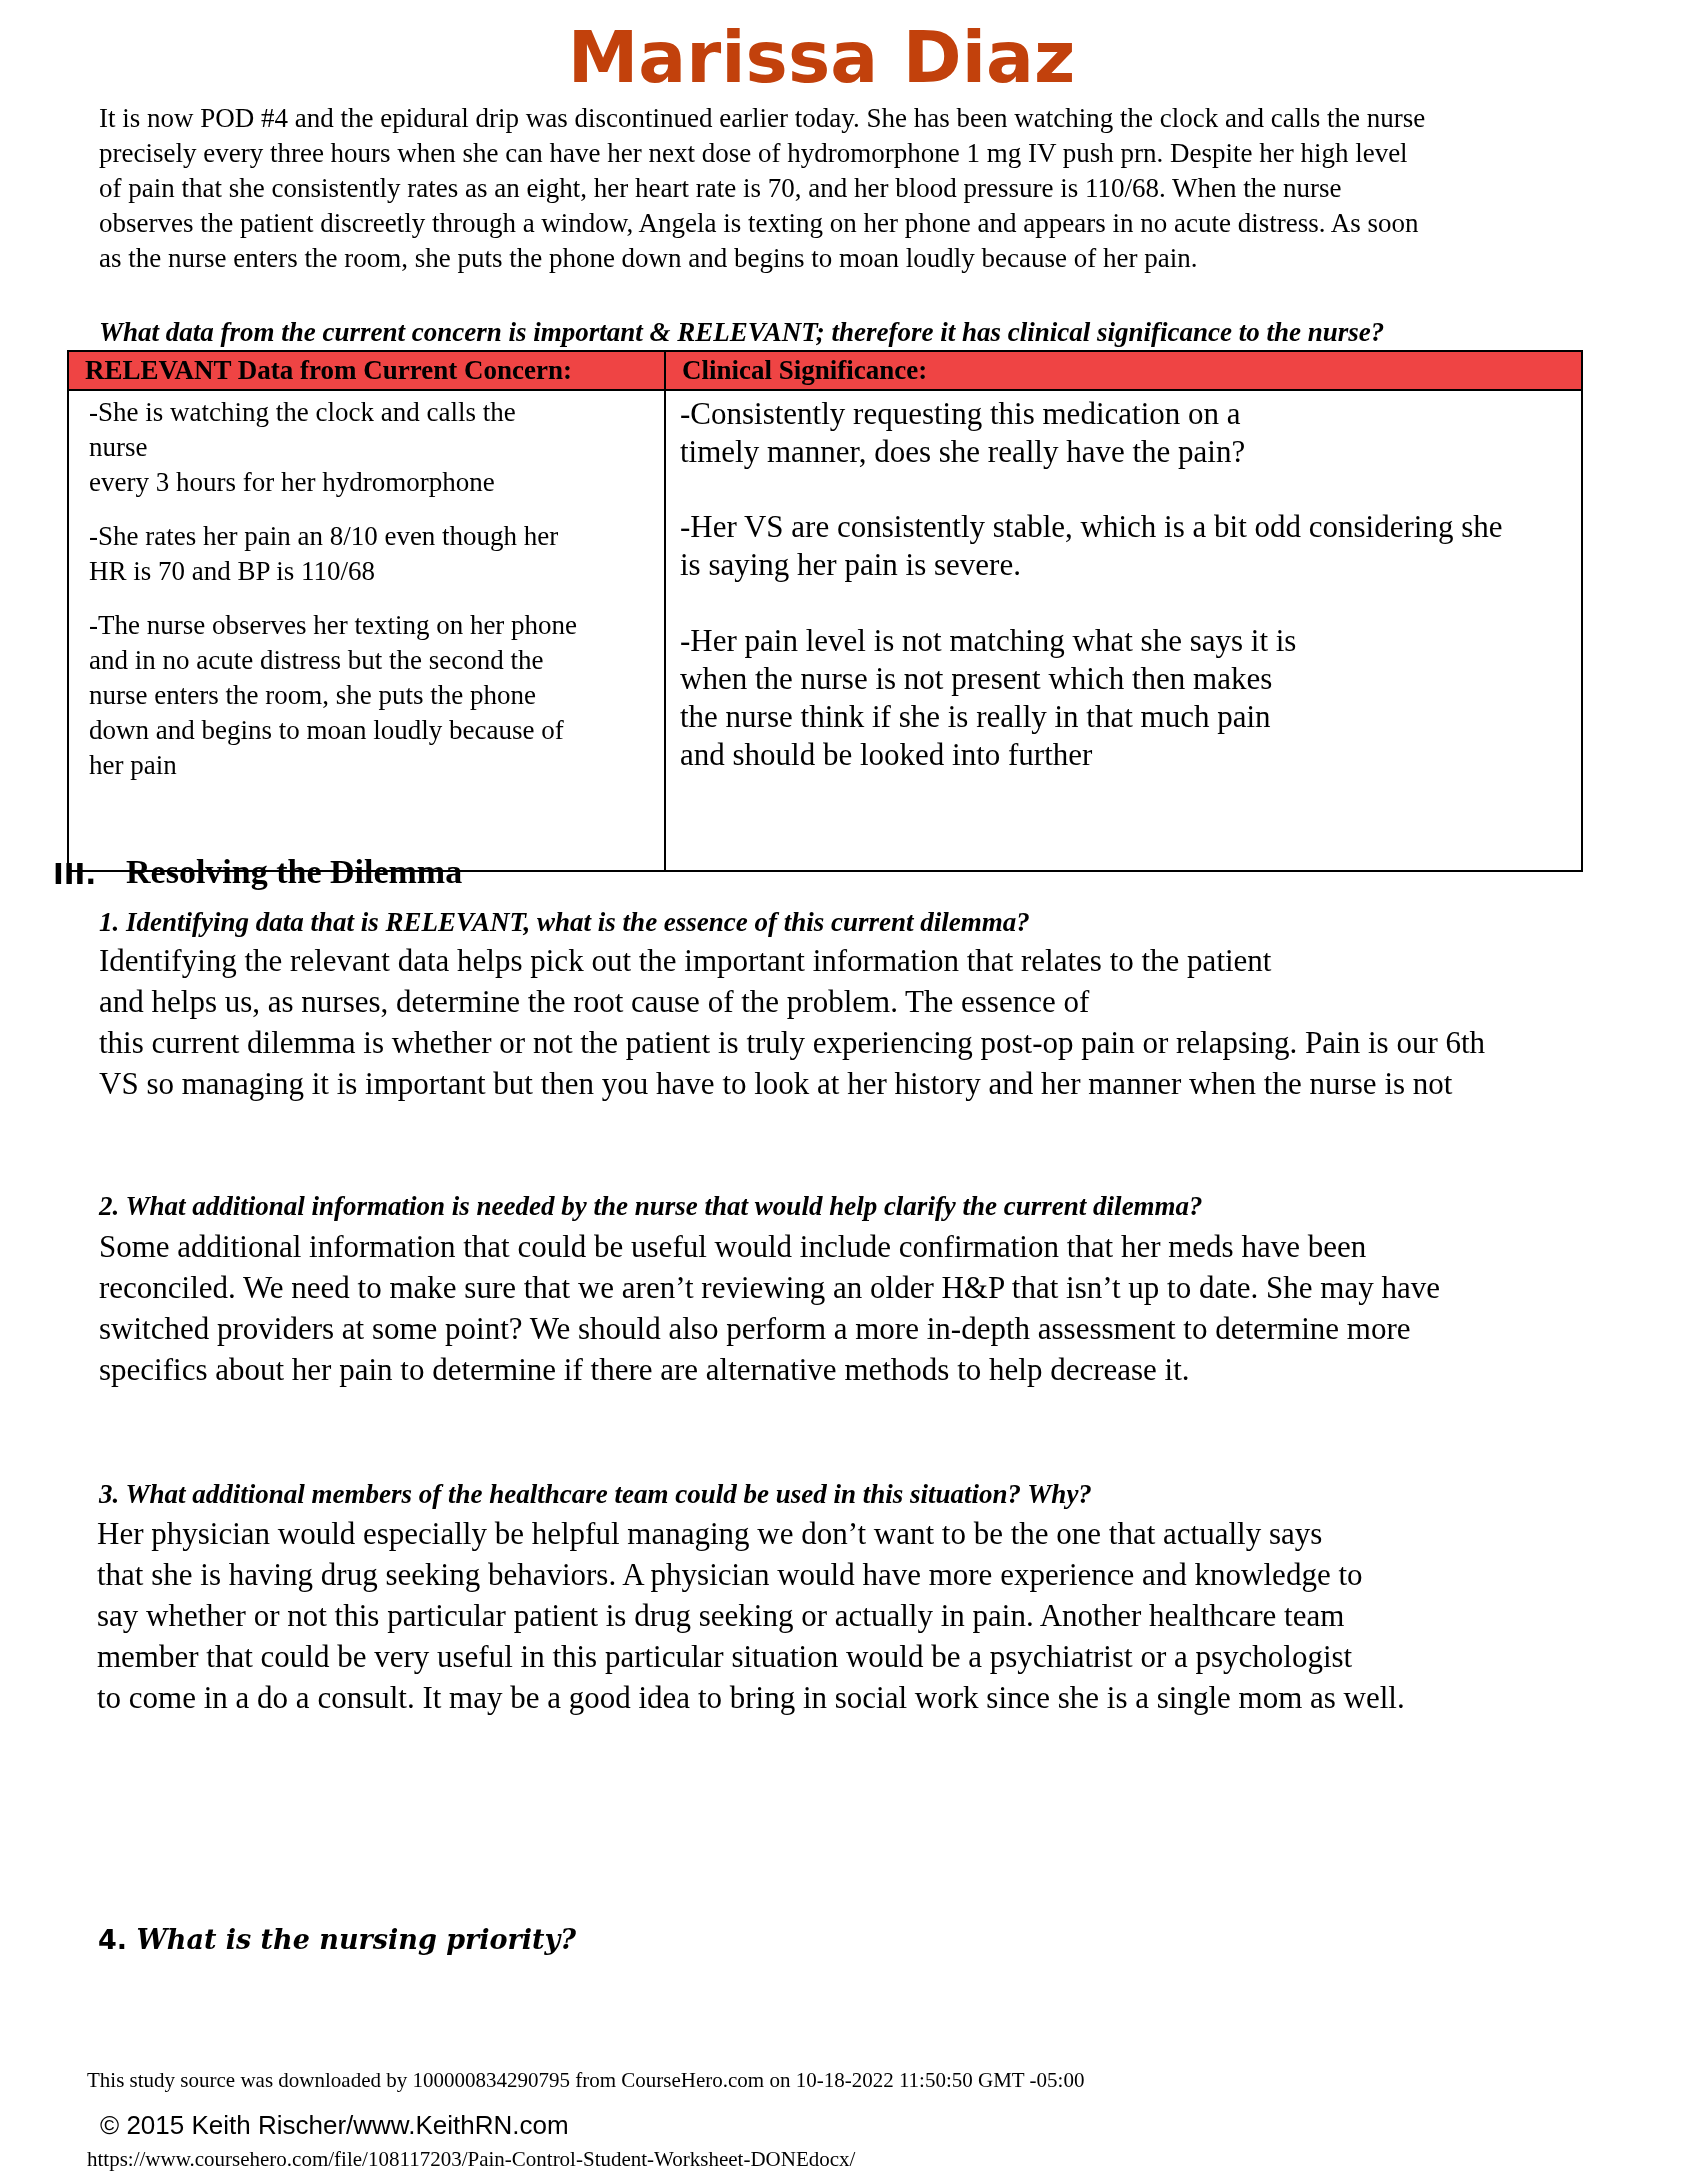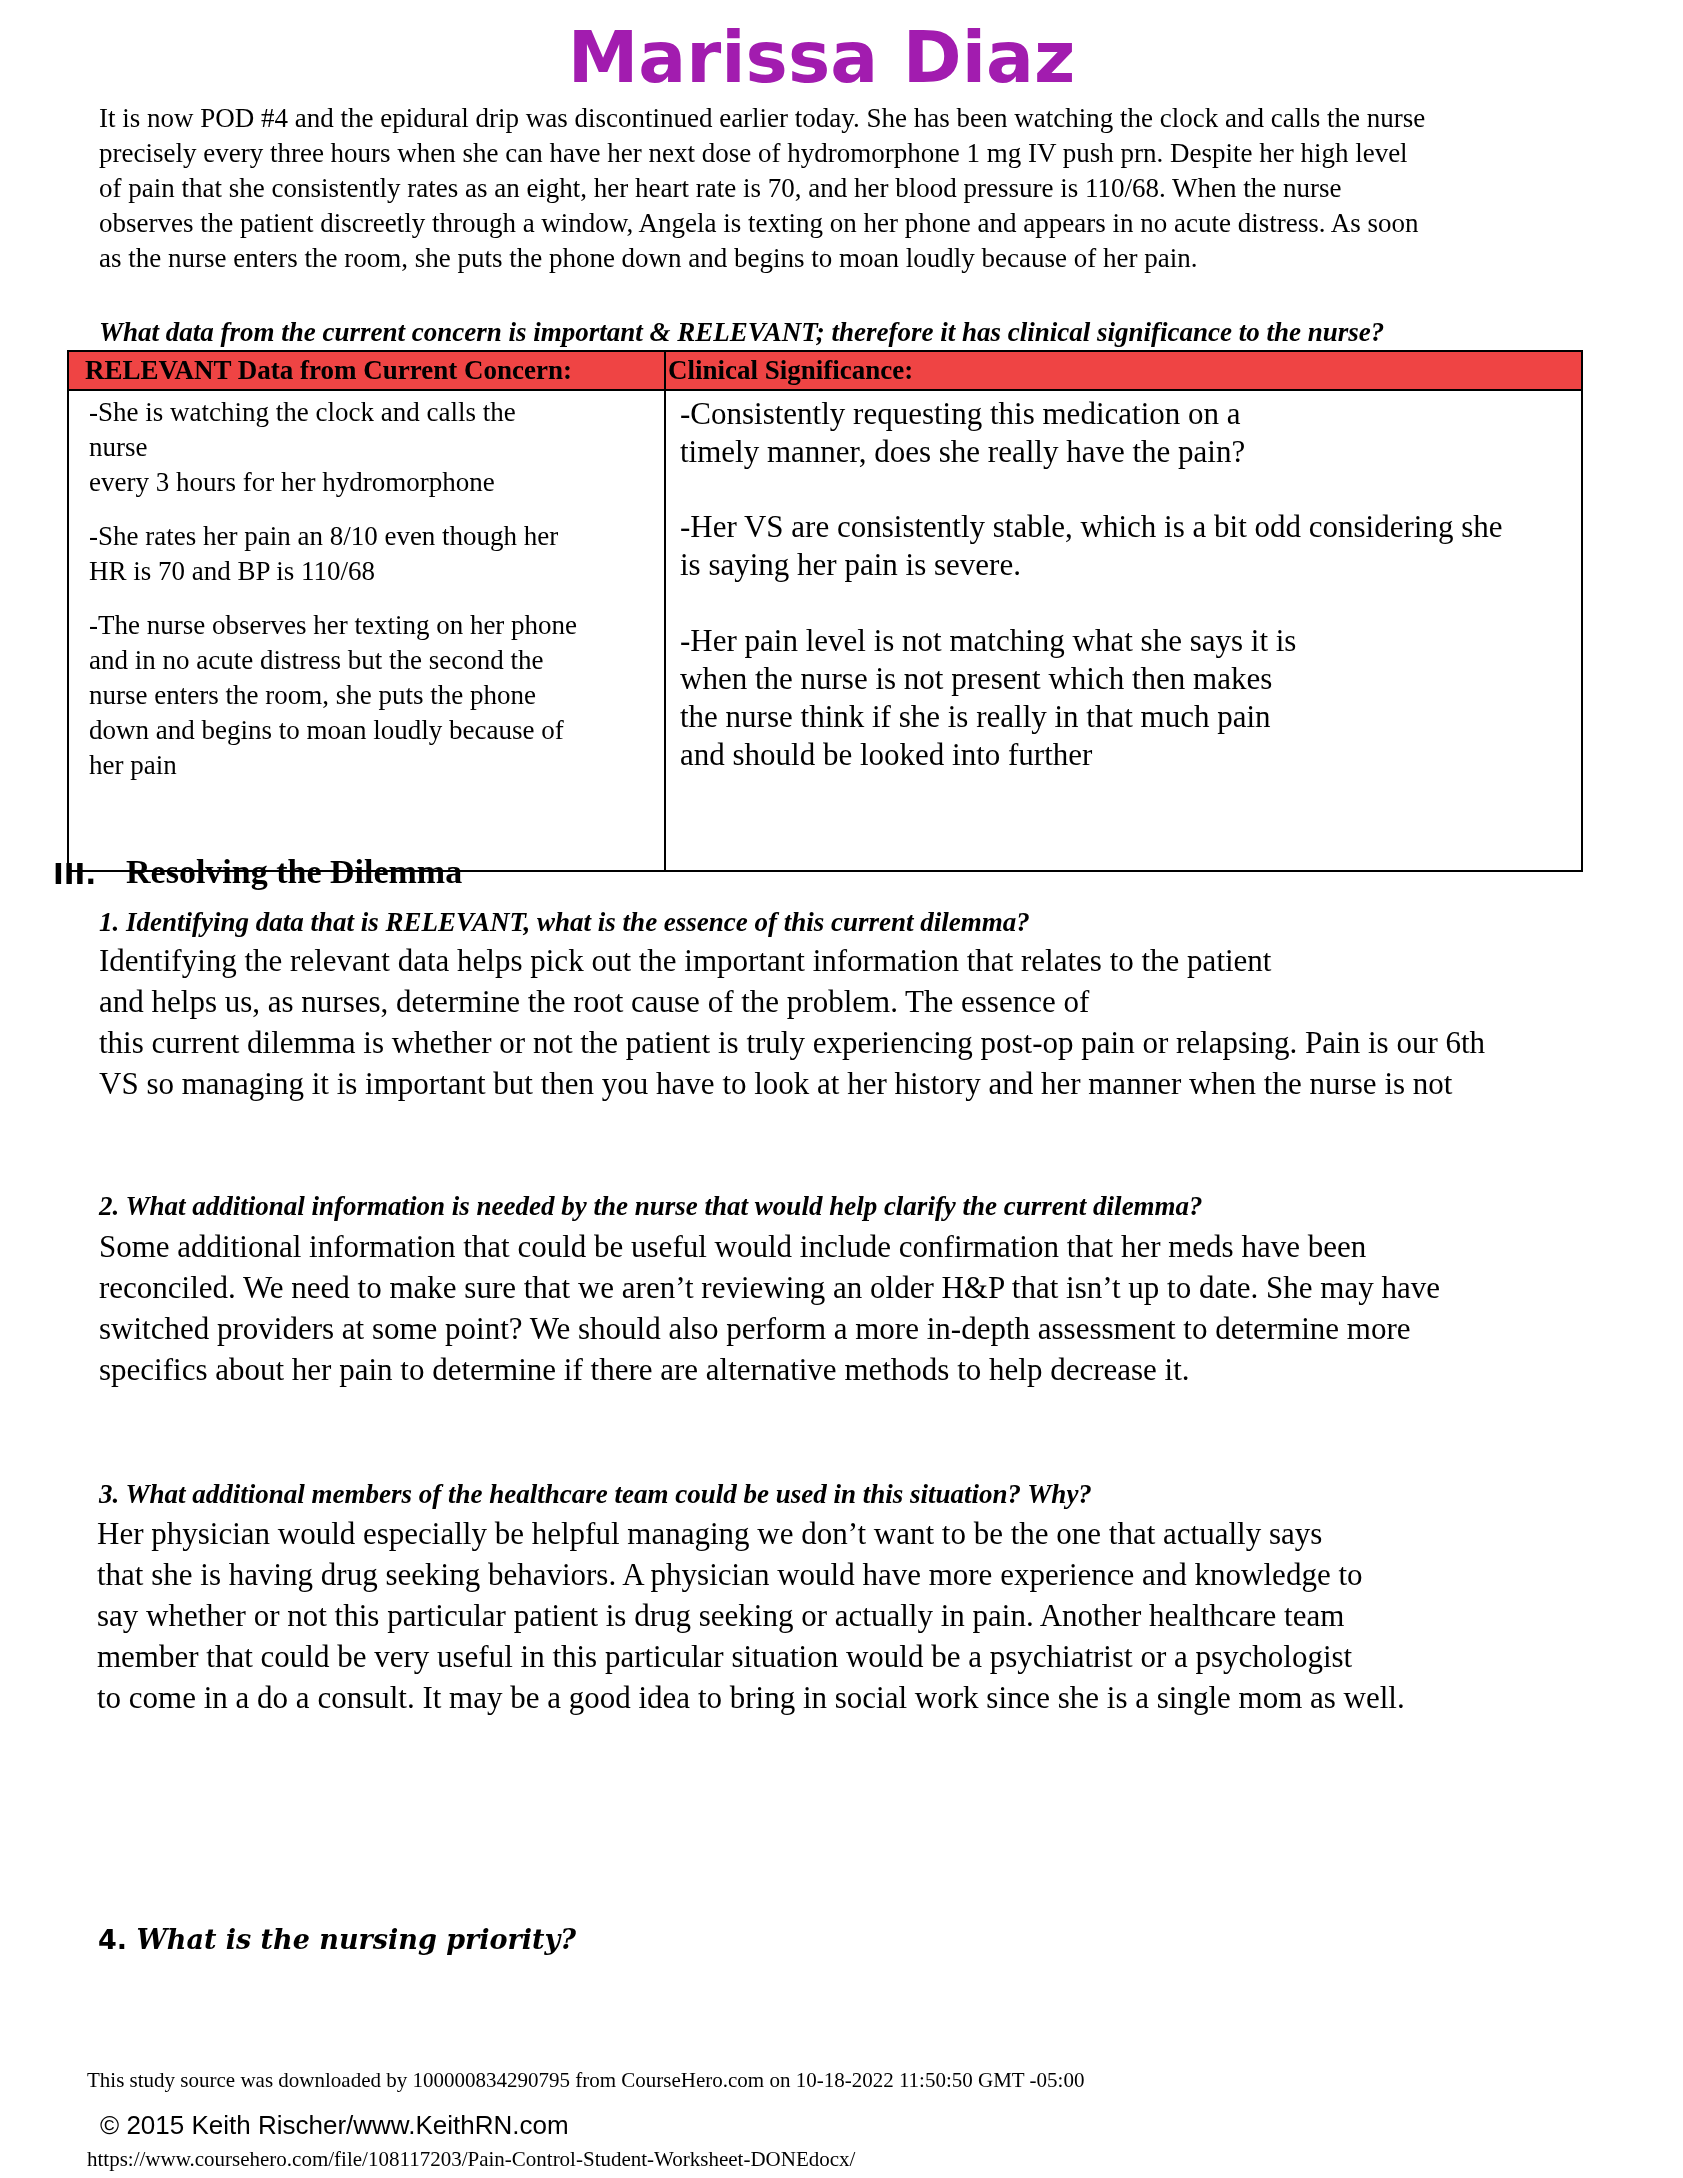--- a/index.html
+++ b/index.html
@@ -1,35 +1,35 @@
 <!DOCTYPE html>
 <html><head>
 <meta charset="utf-8">
 <style>
   html, body { margin: 0; padding: 0; background: #ffffff; }
   body { width: 1683px; height: 2178px; position: relative; overflow: hidden; color: #000; }
   .abs { position: absolute; white-space: nowrap; }
   .title {
     font-family: "DejaVu Sans", sans-serif; font-weight: bold; font-size: 71px;
-    color: #a21caf; left: 0; width: 1643px; text-align: center; top: 16px; line-height: 83px;
+    color: #c2410c; left: 0; width: 1643px; text-align: center; top: 16px; line-height: 83px;
   }
   .para { font-family: "Liberation Serif", serif; font-size: 27px; line-height: 35px; }
   .body-lines { font-family: "Liberation Serif", serif; font-size: 31px; line-height: 41px; }
   .q { font-family: "Liberation Serif", serif; font-weight: bold; font-style: italic; font-size: 27px; line-height: 34px; }
   .q4 { font-family: "DejaVu Serif", serif; font-weight: bold; font-style: italic; font-size: 27px; line-height: 34px; }
   .q4 .num { font-family: "DejaVu Sans", sans-serif; font-style: normal; }
   .line { display: block; white-space: nowrap; }
 
   table.rel {
     position: absolute; left: 67px; top: 350px; width: 1516px; border-collapse: collapse;
     font-family: "Liberation Serif", serif;
   }
   table.rel th, table.rel td { border: 2px solid #000; vertical-align: top; text-align: left; }
   table.rel th { background: #ef4444; font-weight: bold; font-size: 27px; height: 37px; line-height: 36px; padding: 0 0 0 16px; }
-  table.rel th.c2 { padding-left: 2px; }
+  table.rel th.c2 { padding-left: 16px; }
   table.rel td { height: 475px; }
   table.rel td.c1 { width: 569px; font-size: 27px; line-height: 35px; padding: 4px 6px 0 20px; }
   table.rel td.c2 { font-size: 31px; line-height: 38px; padding: 4px 2px 0 14px; }
   .cell-block { display: block; white-space: nowrap; }
   .gap1 { height: 19px; }
   .gap2 { height: 37px; }
   .gap3 { height: 38px; }
 
   .sec-num { font-family: "DejaVu Sans", sans-serif; font-weight: bold; font-size: 29px; }
   .sec-title { font-family: "Liberation Serif", serif; font-weight: bold; font-size: 34px; }

